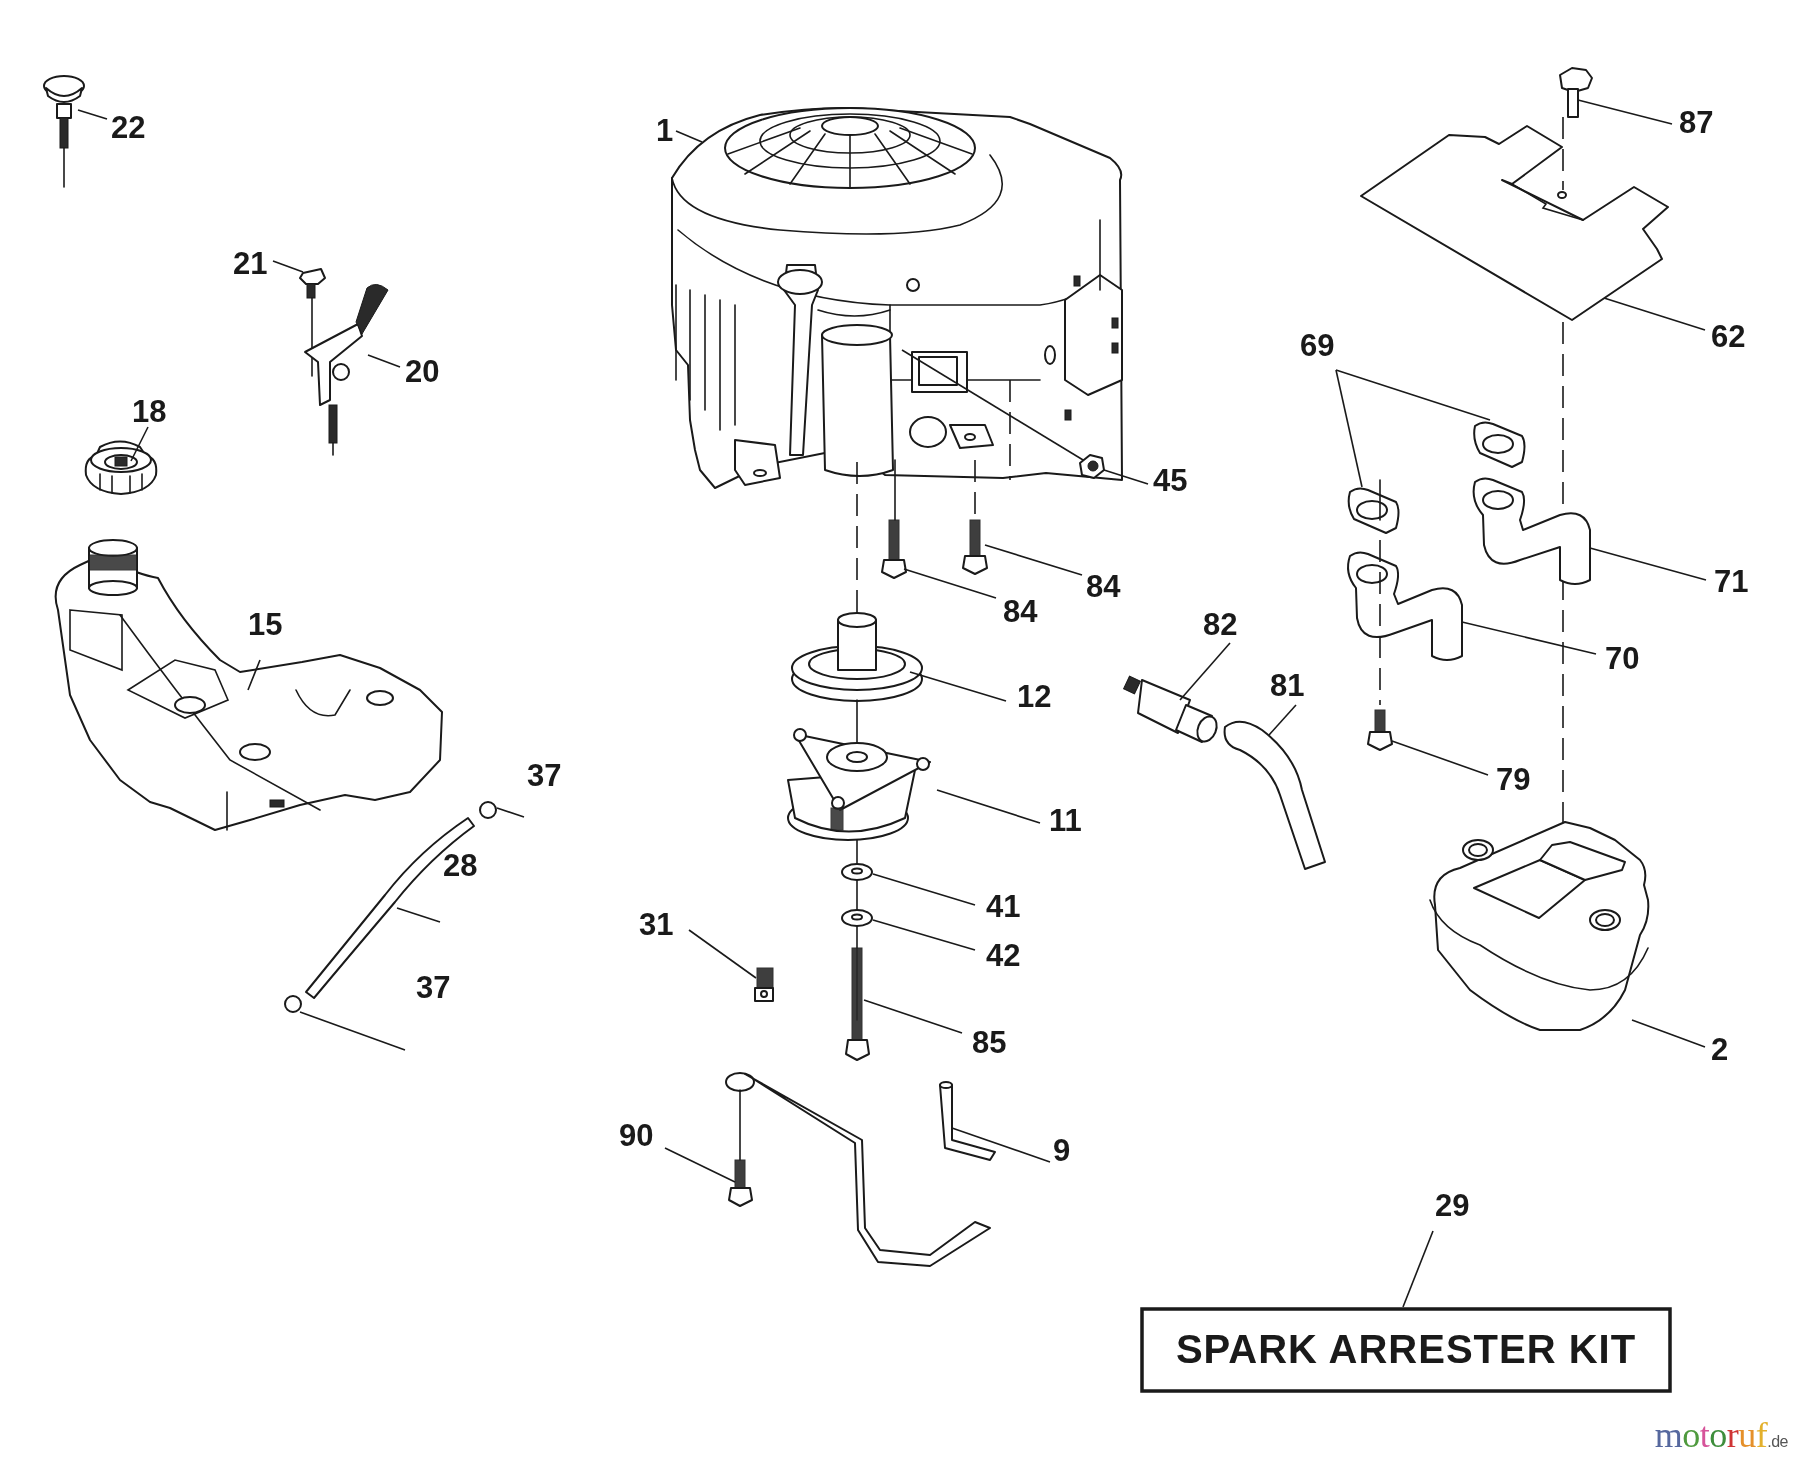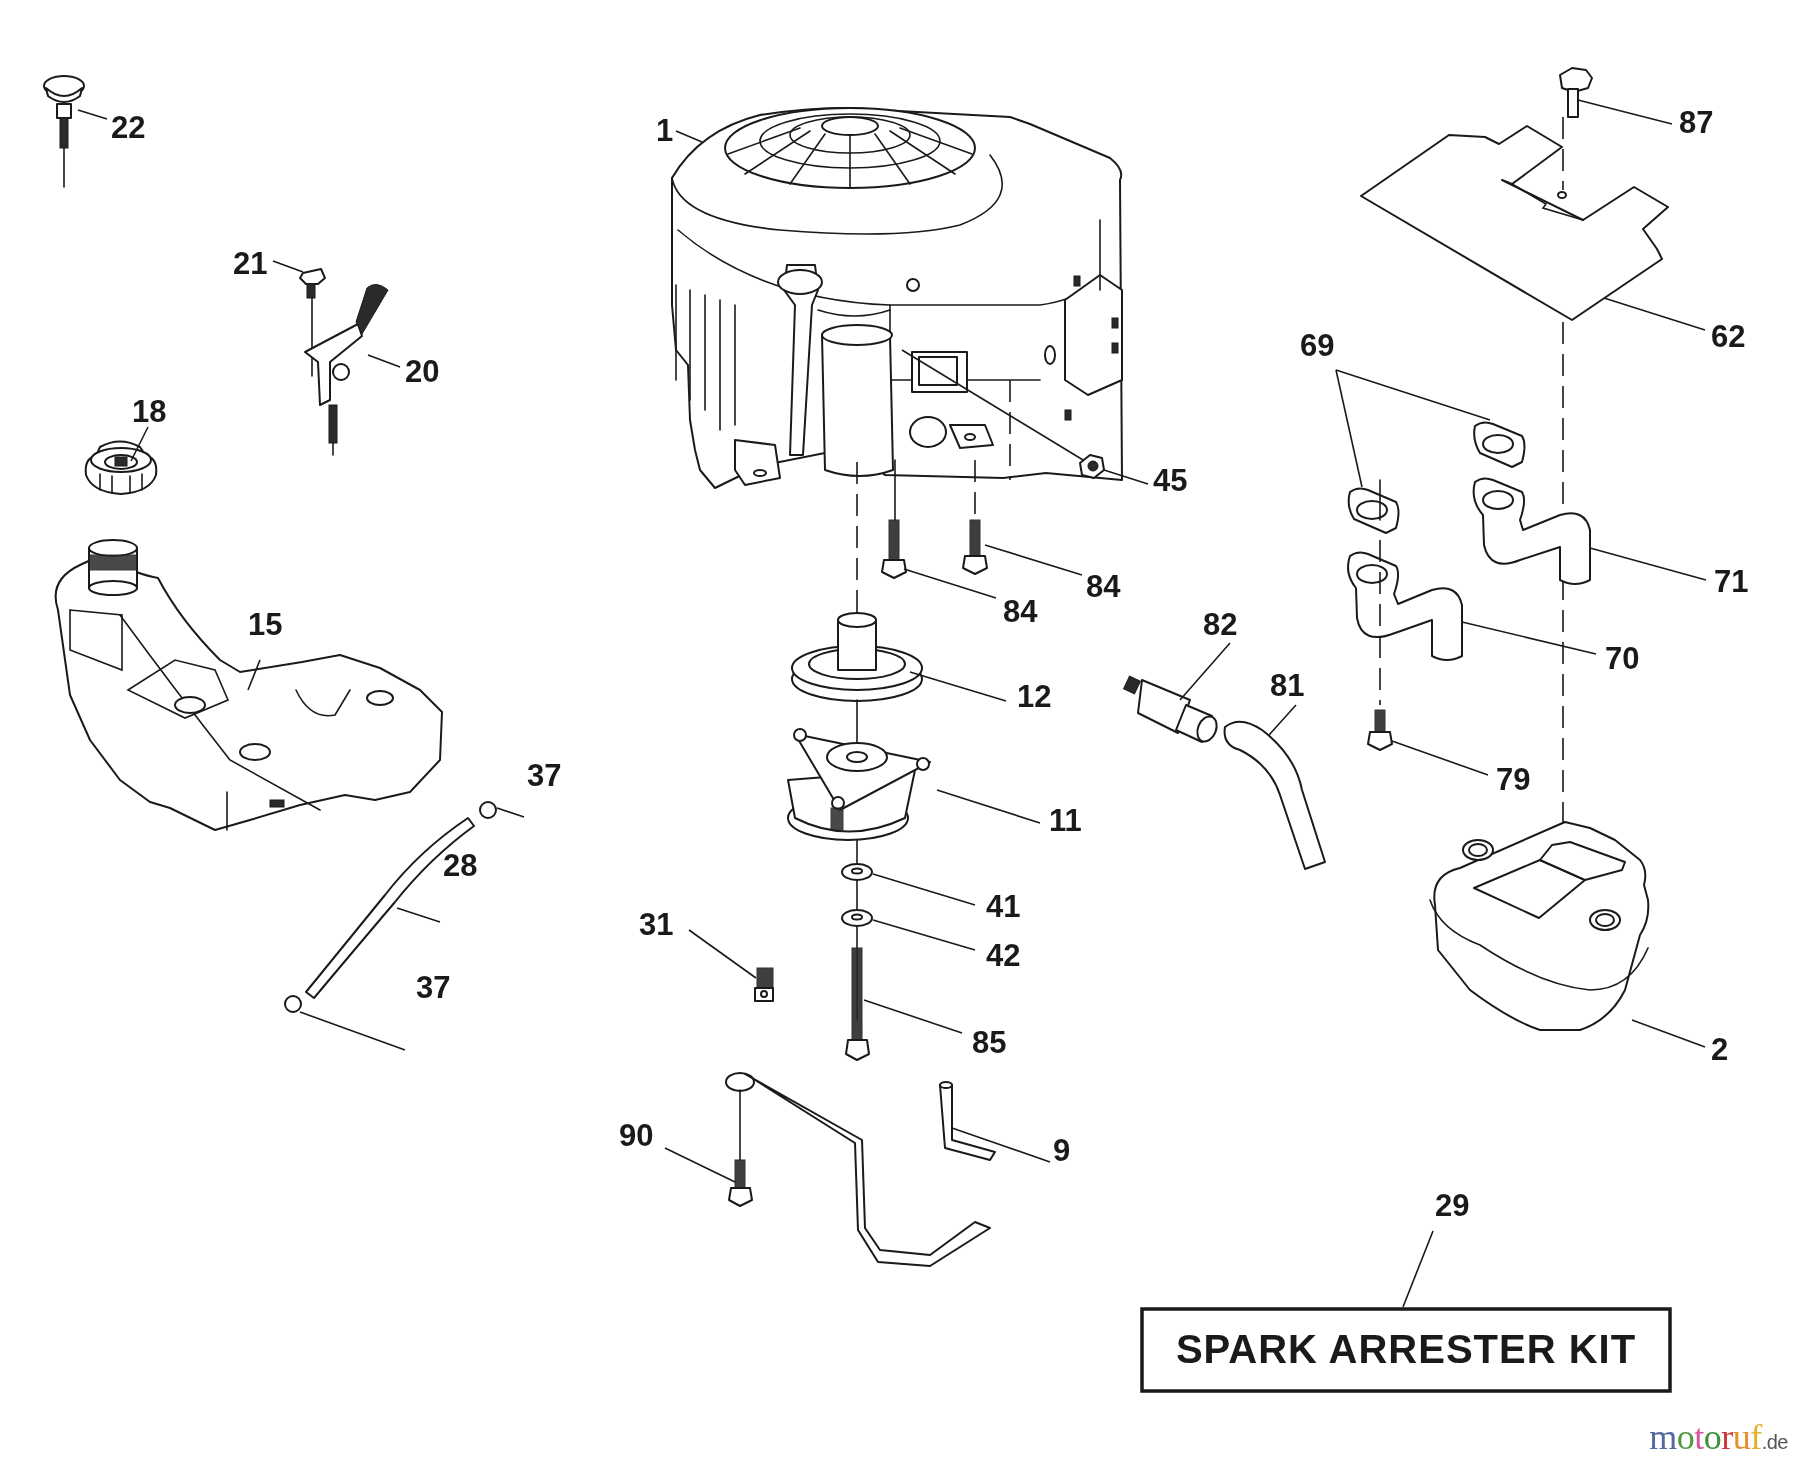--- a/index.html
+++ b/index.html
@@ -9,21 +9,21 @@
   .part { fill: #ffffff; stroke: #1a1a1a; stroke-width: 2; stroke-linejoin: round; stroke-linecap: round; }
   .thin { fill: none; stroke: #1a1a1a; stroke-width: 1.6; stroke-linecap: round; }
   .leader { fill: none; stroke: #1a1a1a; stroke-width: 1.6; }
   .dash { fill: none; stroke: #1a1a1a; stroke-width: 1.6; stroke-dasharray: 22 10; }
   .dark { fill: #2a2a2a; stroke: #1a1a1a; stroke-width: 1; }
   .callout { font-family: "Liberation Sans", sans-serif; font-weight: bold; font-size: 31px; fill: #1a1a1a; }
   .kit-box { fill: #ffffff; stroke: #1a1a1a; stroke-width: 3.5; }
   .kit-text { font-family: "Liberation Sans", sans-serif; font-weight: bold; font-size: 40px; fill: #1a1a1a; letter-spacing: 1px; }
   .logo { position: absolute; right: 12px; bottom: 4px; font-family: "Liberation Serif", serif;
           font-size: 36px; line-height: 36px; letter-spacing: -0.5px; }
-  .logo .de { font-size: 20px; color: #555555; font-family: "Liberation Sans", sans-serif; }
+  .logo .de { font-size: 16px; color: #555555; font-family: "Liberation Sans", sans-serif; }
 </style>
 </head>
 <body>
 
 <svg id="diagram" viewBox="0 0 1800 1464" xmlns="http://www.w3.org/2000/svg">
 
   <g>
     <ellipse class="part" cx="64" cy="86" rx="20" ry="10"></ellipse>
     <path class="part" d="M46 88 Q64 104 82 88 L80 96 Q64 108 48 96 Z"></path>
     <rect class="part" x="57" y="104" width="14" height="14"></rect>

